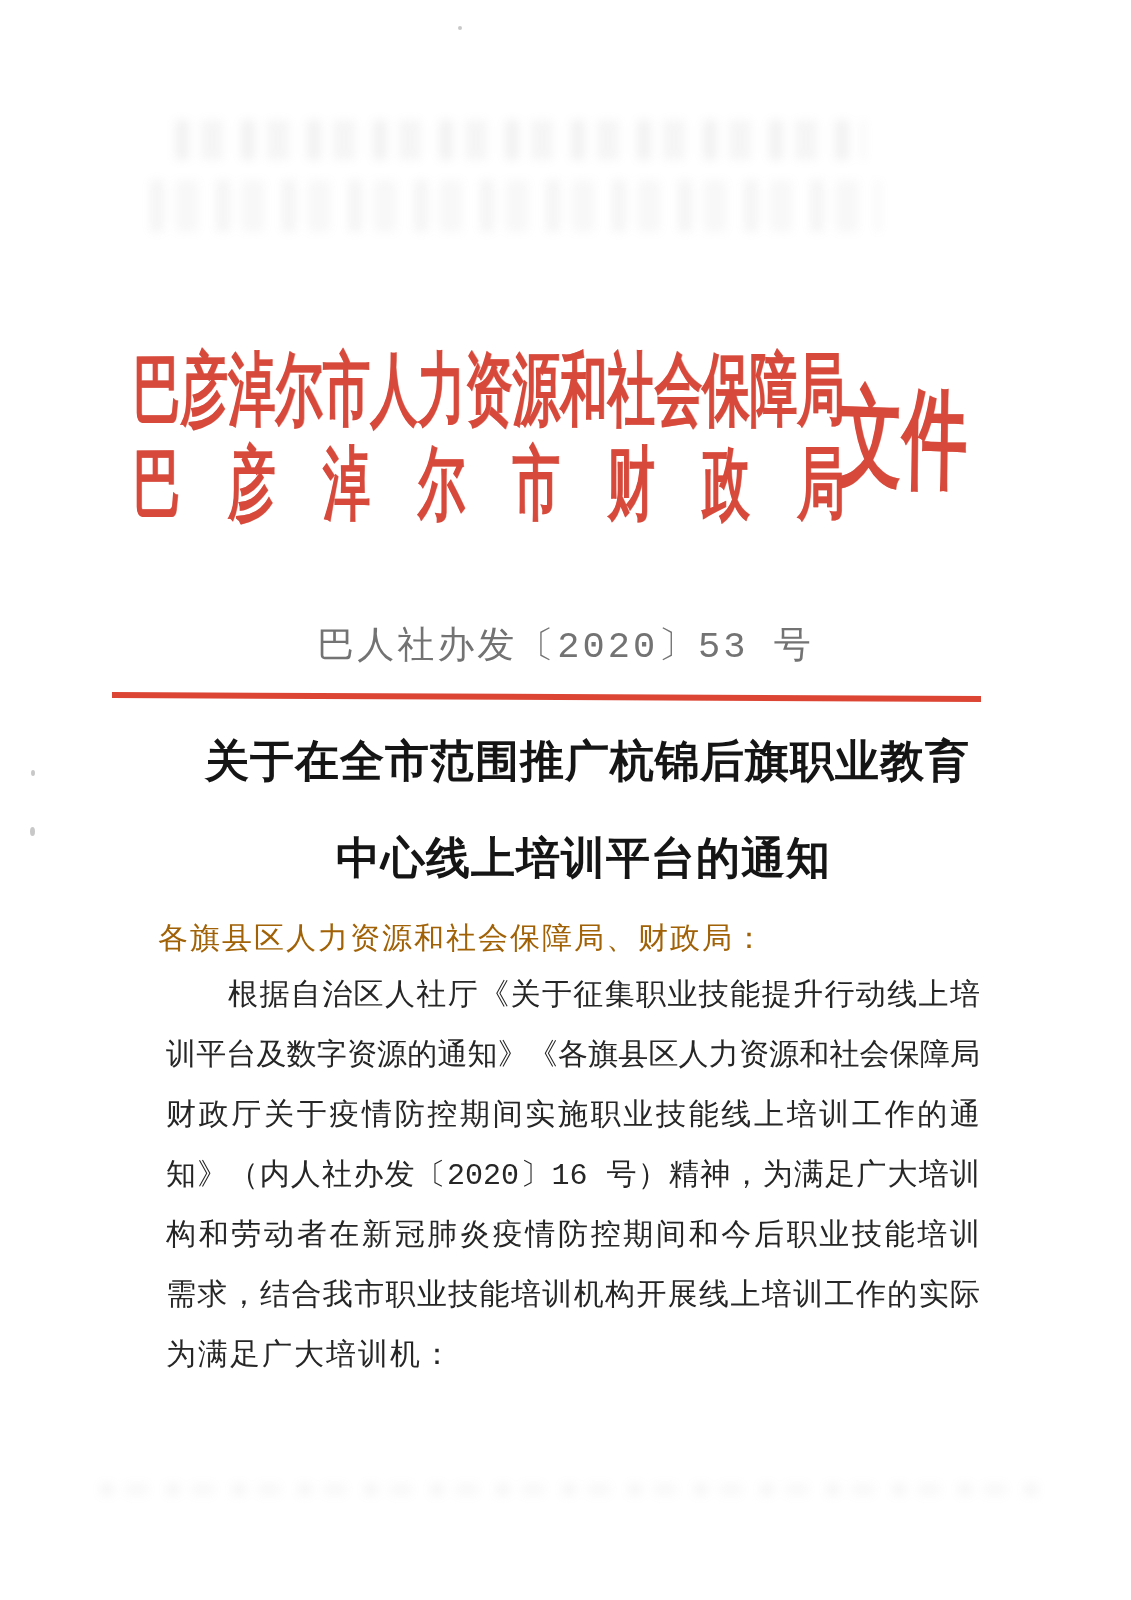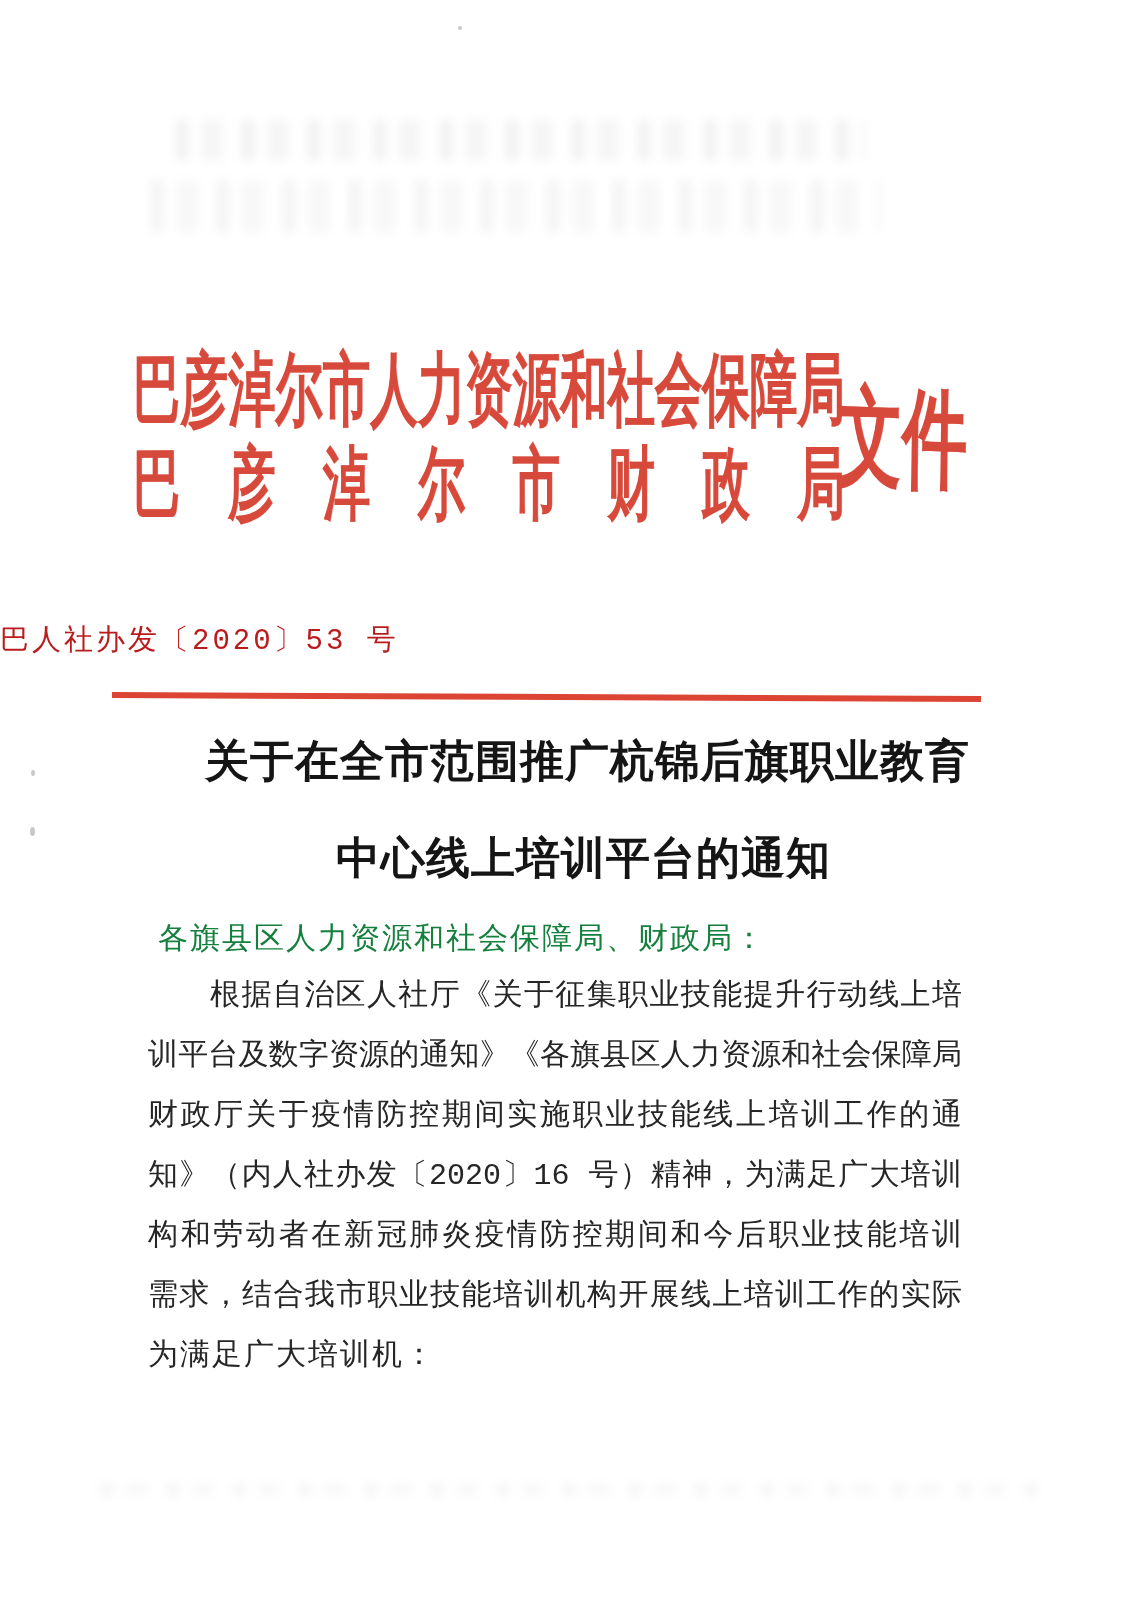--- a/index.html
+++ b/index.html
@@ -67,23 +67,24 @@
     white-space: nowrap;
     transform: scaleX(0.60) rotate(1.2deg);
     transform-origin: left top;
     text-shadow: 1px 0 0 rgba(215,73,59,.55);
   }
 
   .doc-number {
     position: absolute;
     left: 0; top: 620px;
     width: 100%;
-    font-size: 29px;
+    text-align: center;
+    font-size: 37px;
     letter-spacing: 3px;
-    color: #b91c1c;
+    color: #737373;
   }
 
   .red-divider {
     position: absolute;
     left: 112px; top: 694px;
     width: 869px; height: 6px;
     background: #dc4534;
     transform: rotate(0.25deg);
   }
 
@@ -101,26 +102,26 @@
   }
   .doc-title.t1 { top: 742px; padding-left: 44px; }
   .doc-title.t2 { top: 839px; padding-left: 36px; }
 
   
   .salutation {
     position: absolute;
     left: 158px; top: 918px;
     font-size: 30px;
     letter-spacing: 2px;
-    color: #15803d;
+    color: #a16207;
     white-space: nowrap;
   }
   .paragraph {
     position: absolute;
-    left: 148px; top: 966px;
+    left: 166px; top: 966px;
     width: 814px;
     color: #262626;
   }
   .para-line {
     height: 60px;
     line-height: 60px;
     font-size: 30px;
     text-align: justify;
     text-align-last: justify;
     text-justify: inter-character;

